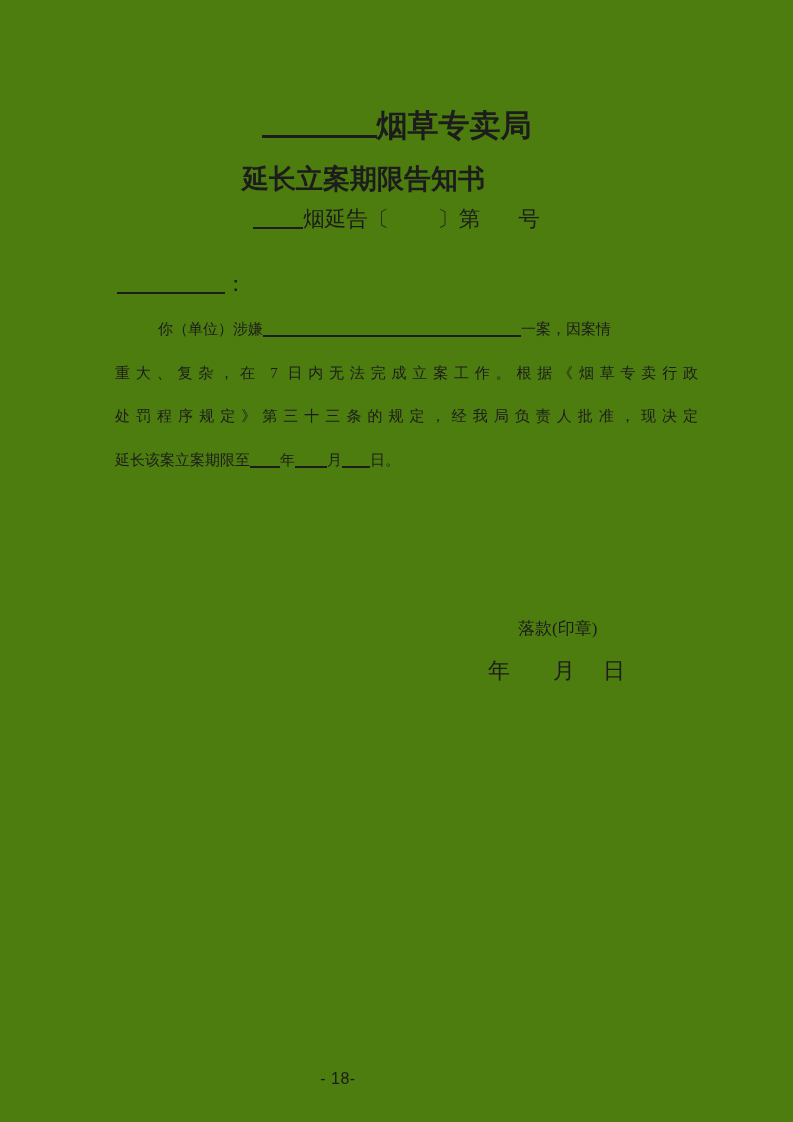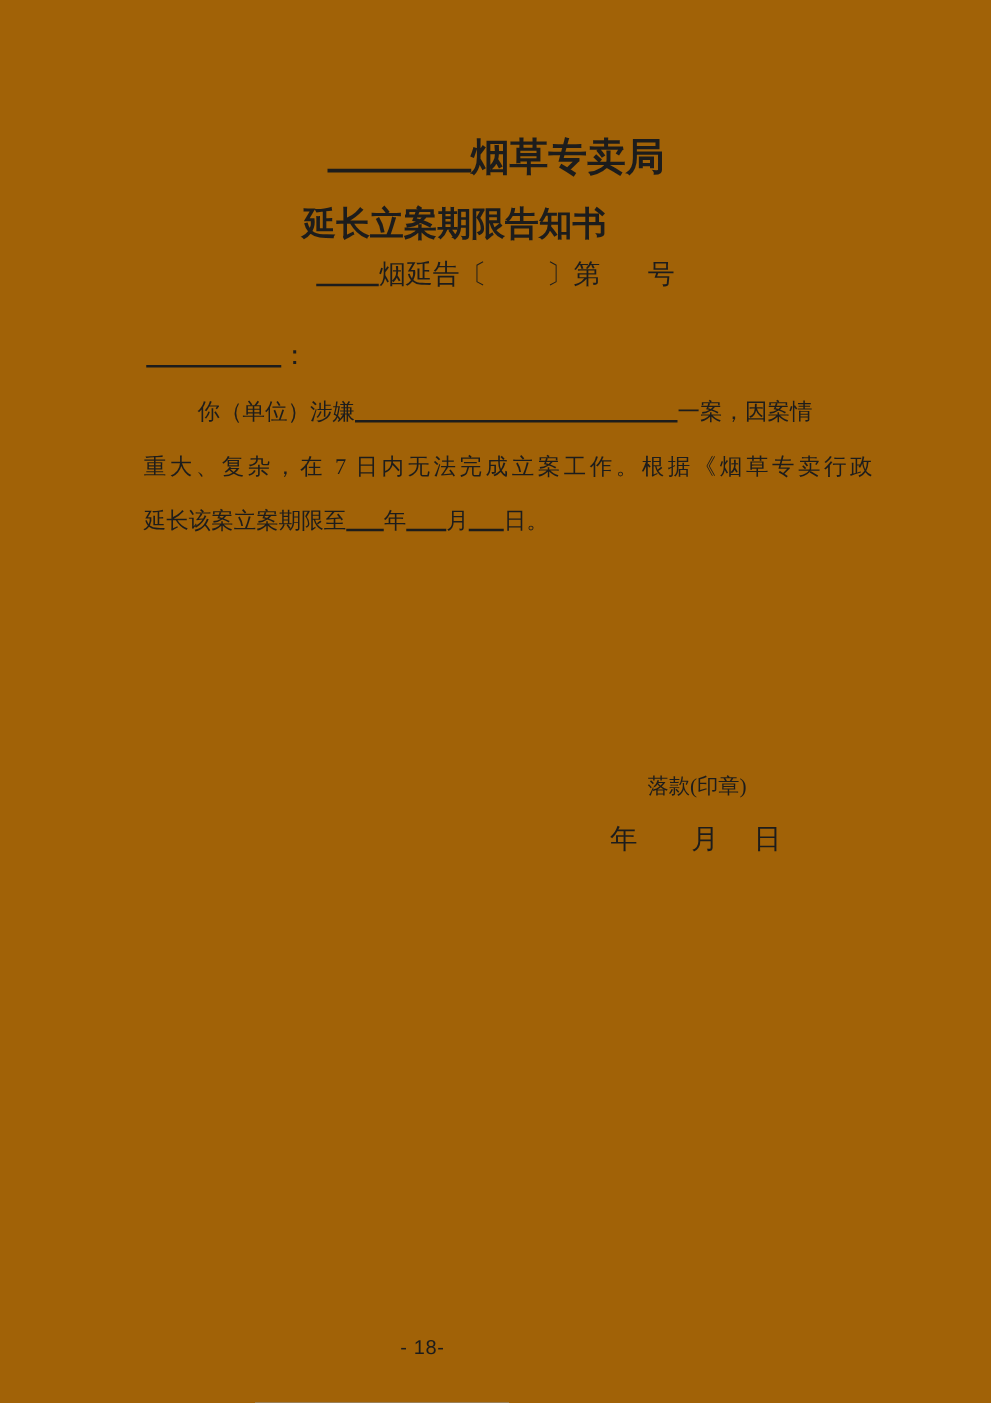--- a/index.html
+++ b/index.html
@@ -1,20 +1,20 @@
 <!DOCTYPE html>
 <html><head>
 <meta charset="utf-8">
 <style>
   html,body{margin:0;padding:0;background:#9a9a9a;}
   .page{
     position:relative;
     width:793px;height:1122px;
     margin:0 auto;
-    background:#a16207;
+    background:#4d7c0f;
     color:#1c1c1c;
     font-family:"Liberation Serif","DejaVu Serif",serif;
     overflow:hidden;
   }
   
   .blank{
     display:inline-block;
     border-bottom:2px solid #1c1c1c;
     vertical-align:-3px;
     height:0.9em;
@@ -48,21 +48,21 @@
   .doc-no .num-gap{width:38px;}
 
   .salutation{
     position:absolute;top:269px;left:117px;
     font-size:21.5px;line-height:30px;white-space:nowrap;
   }
   .salutation .blank{width:108px;}
 
   .body-text{
     position:absolute;top:308px;left:115px;width:583px;
-    font-size:18px;
+    font-size:15px;
   }
   .body-line{
     height:43.5px;line-height:43.5px;
     white-space:nowrap;
   }
   .body-line.justified{
     white-space:normal;
     text-align:justify;
     text-align-last:justify;
     text-justify:inter-character;
@@ -100,20 +100,21 @@
 
   <div class="doc-title">延长立案期限告知书</div>
 
   <div class="doc-no"><span class="blank"></span><span>烟延告</span><span>〔</span><span class="spacer in-bracket"></span><span>〕</span><span>第</span><span class="spacer num-gap"></span><span>号</span></div>
 
   <div class="salutation"><span class="blank"></span><span>：</span></div>
 
   <div class="body-text">
     <div class="body-line"><span class="spacer indent"></span><span>你（单位）涉嫌</span><span class="blank case-blank"></span><span>一案，因案情</span></div>
     <div class="body-line justified">重大、复杂，在 7 日内无法完成立案工作。根据《烟草专卖行政</div>
+    <div class="body-line justified">处罚程序规定》第三十三条的规定，经我局负责人批准，现决定</div>
     <div class="body-line"><span>延长该案立案期限至</span><span class="blank date-blank-y"></span><span>年</span><span class="blank date-blank-m"></span><span>月</span><span class="blank date-blank-d"></span><span>日</span><span>。</span></div>
   </div>
 
   <div class="sig-seal">落款(印章)</div>
   <div class="sig-date"><span>年</span><span class="spacer gap-ym"></span><span>月</span><span class="spacer gap-md"></span><span>日</span></div>
 
   <div class="page-number">- 18-</div>
 
 </div>
 

